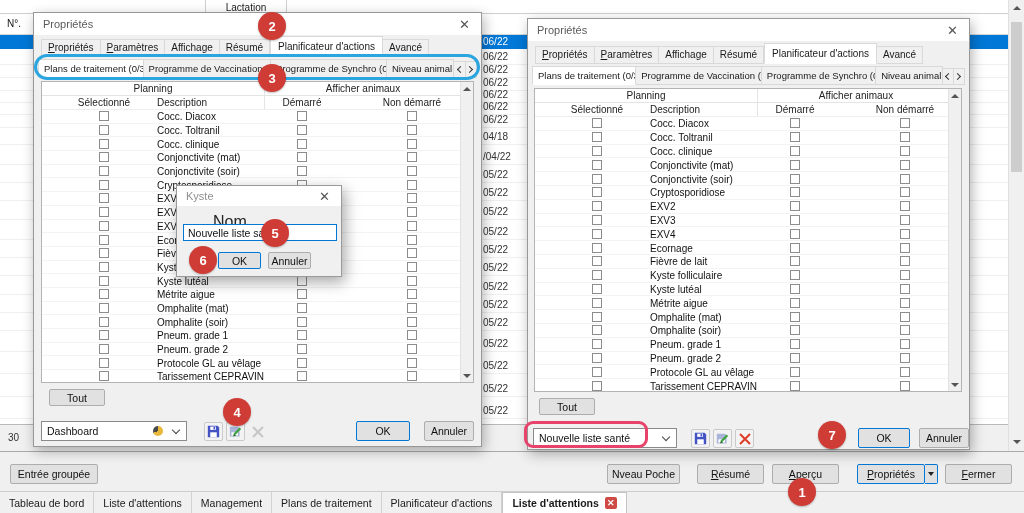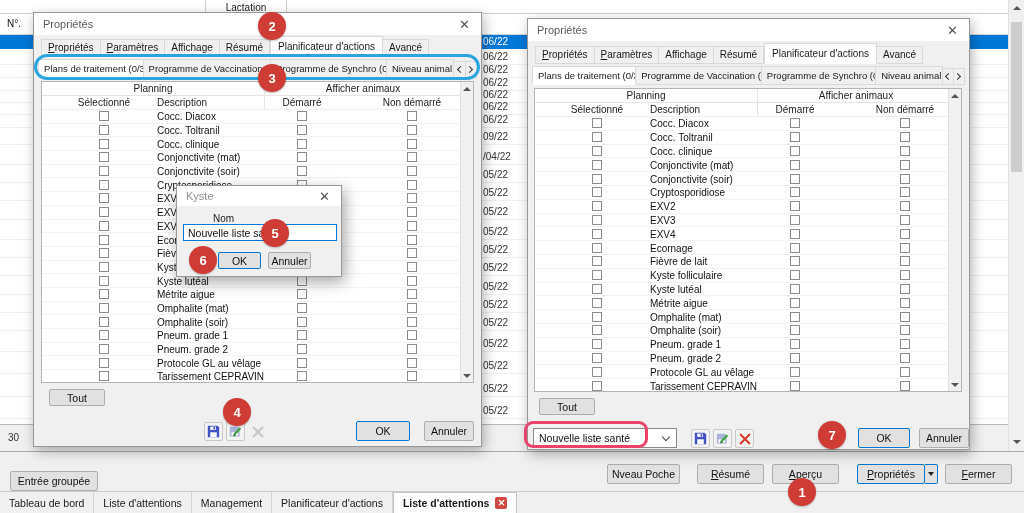--- a/index.html
+++ b/index.html
@@ -74,21 +74,21 @@
   .combo .grow { flex:1 1 auto; overflow:hidden; white-space:nowrap; }
   .pie { width:10px; height:10px; border-radius:50%; background:conic-gradient(#e8b83a 0 250deg, #4a4a4a 250deg 360deg); margin-right:6px; flex:none; }
   .combo .dd { width:6px; height:6px; border-right:1.4px solid #444; border-bottom:1.4px solid #444; transform:rotate(45deg); margin:-3px 7px 0 4px; flex:none; }
 
   .iconbtn { position:absolute; width:19px; height:19px; background:#f3f3f3; border:1px solid #c9c9c9; border-radius:2px; display:flex; align-items:center; justify-content:center; }
   .iconbtn.flat { border-color:transparent; background:transparent; }
 
   
   .popup { position:absolute; background:#f0f0f0; border:1px solid #9a9a9a; box-shadow:3px 5px 14px rgba(0,0,0,.35); }
   .popup .title { color:#8f8f8f; }
-  .field-label { position:absolute; font-size:10px; color:#222;padding-left:29px; }
+  .field-label { position:absolute; font-size:16px; color:#222;padding-left:29px; }
   .textinput { position:absolute; background:#fff; border:1px solid #0078d7; font-size:10.5px; color:#111; padding:0 4px; display:flex; align-items:center; }
 
   
   .badge { position:absolute; width:28px; height:28px; border-radius:50%; background:#cf3b35; color:#fff; font-size:13px; font-weight:bold; display:flex; align-items:center; justify-content:center; z-index:60; box-shadow:0 1px 2px rgba(0,0,0,.25); }
   .outline-blue { position:absolute; border:3px solid #2aa5e0; border-radius:13px; z-index:45; pointer-events:none; }
   .outline-pink { position:absolute; border:3px solid #e8436a; border-radius:9px; z-index:45; pointer-events:none; }
 
   u { text-decoration:underline; }
   .tout { font-size:10.5px; }
 </style>
@@ -110,21 +110,21 @@
         <span class="bg-date" style="top: 64px;">06/22</span>
         <div class="bg-sep" style="top: 76.5px;"></div>
         <span class="bg-date" style="top: 77px;">06/22</span>
         <div class="bg-sep" style="top: 89.5px;"></div>
         <span class="bg-date" style="top: 89px;">06/22</span>
         <div class="bg-sep" style="top: 101.5px;"></div>
         <span class="bg-date" style="top: 101px;">06/22</span>
         <div class="bg-sep" style="top: 113.5px;"></div>
         <span class="bg-date" style="top: 114px;">06/22</span>
         <div class="bg-sep" style="top: 126.5px;"></div>
-        <span class="bg-date" style="top: 131px;">09/22</span>
+        <span class="bg-date" style="top: 131px;">04/18</span>
         <div class="bg-sep" style="top: 143.5px;"></div>
         <span class="bg-date" style="top: 151px;">/04/22</span>
         <div class="bg-sep" style="top: 163.5px;"></div>
         <span class="bg-date" style="top: 169px;">05/22</span>
         <div class="bg-sep" style="top: 181.5px;"></div>
         <span class="bg-date" style="top: 187px;">05/22</span>
         <div class="bg-sep" style="top: 199.5px;"></div>
         <span class="bg-date" style="top: 206px;">05/22</span>
         <div class="bg-sep" style="top: 218.5px;"></div>
         <span class="bg-date" style="top: 226px;">05/22</span>
@@ -152,40 +152,43 @@
       <div class="bg-count">30</div>
     </div>
     <div class="vscroll" style="left:1008px; top:0; width:16px; height:452px; border-left:1px solid #e0e0e0;">
       <span class="arr up" style="left:4px; top:6px;"></span>
       <div class="thumb" style="top:22px; height:150px;"></div>
       <span class="arr down" style="left:4px; top:440px;"></span>
     </div>
   </div>
 
   <div class="footer">
-    <div class="btn" style="left:10px; top:19px; width:88px; height:20px;">Entrée groupée</div>
+    <div class="btn" style="left:10px; top:12px; width:88px; height:20px;">Entrée groupée</div>
     <div class="btn" style="left:607px; top:12px; width:73px; height:20px;">Nveau Poche</div>
     <div class="btn" style="left:697px; top:12px; width:67px; height:20px;"><u>R</u>ésumé</div>
     <div class="btn" style="left:772px; top:12px; width:67px; height:20px;"><u>A</u>perçu</div>
     <div class="btn default" style="left:857px; top:12px; width:68px; height:20px;"><u>P</u>ropriétés</div>
     <div class="split-arrow" style="left:925px; top:12px; width:13px; height:20px;">
         <i></i>
       </div>
     <div class="btn" style="left:945px; top:12px; width:67px; height:20px;"><u>F</u>ermer</div>
   </div>
 
   <div class="tabbar" id="bottomTabs">
       <div class="btab">
         <span>Tableau de bord</span>
       </div>
       <div class="btab">
         <span>Liste d'attentions</span>
       </div>
       <div class="btab">
         <span>Management</span>
+      </div>
+      <div class="btab">
+        <span>Plans de traitement</span>
       </div>
       <div class="btab">
         <span>Planificateur d'actions</span>
       </div>
       <div class="btab active">
         <span>Liste d'attentions</span>
         <span class="tab-close">✕</span>
       </div>
     </div>
 
@@ -351,20 +354,25 @@
         </div>
       <div class="pscroll">
         <span class="arr up" style="left:2px; top:5px;"></span>
         <div class="thumb" style="top:14px; height:185px;"></div>
         <span class="arr down" style="left:2px; top:292px;"></span>
       </div>
     </div>
 
     <div class="btn tout" style="left:15px; top:376px; width:56px; height:17px;">Tout</div>
 
+    <div class="combo" style="left:7px; top:408px; width:146px; height:20px;">
+      <span class="grow">Dashboard</span>
+      <span class="pie"></span>
+      <span class="dd"></span>
+    </div>
     <div class="iconbtn" style="left:170px; top:409px;">
       <svg width="13" height="13" viewBox="0 0 16 16">
           <path d="M1 1 h12 l2 2 v12 h-14 z" fill="#4453c3"></path>
           <rect x="4" y="9" width="8" height="6" fill="#fff"></rect>
           <rect x="4" y="2" width="7" height="4" fill="#fff"></rect>
           <rect x="8" y="2.5" width="2" height="3" fill="#4453c3"></rect>
         </svg>
     </div>
     <div class="iconbtn" style="left:192px; top:409px;">
       <svg width="13" height="13" viewBox="0 0 16 16">

